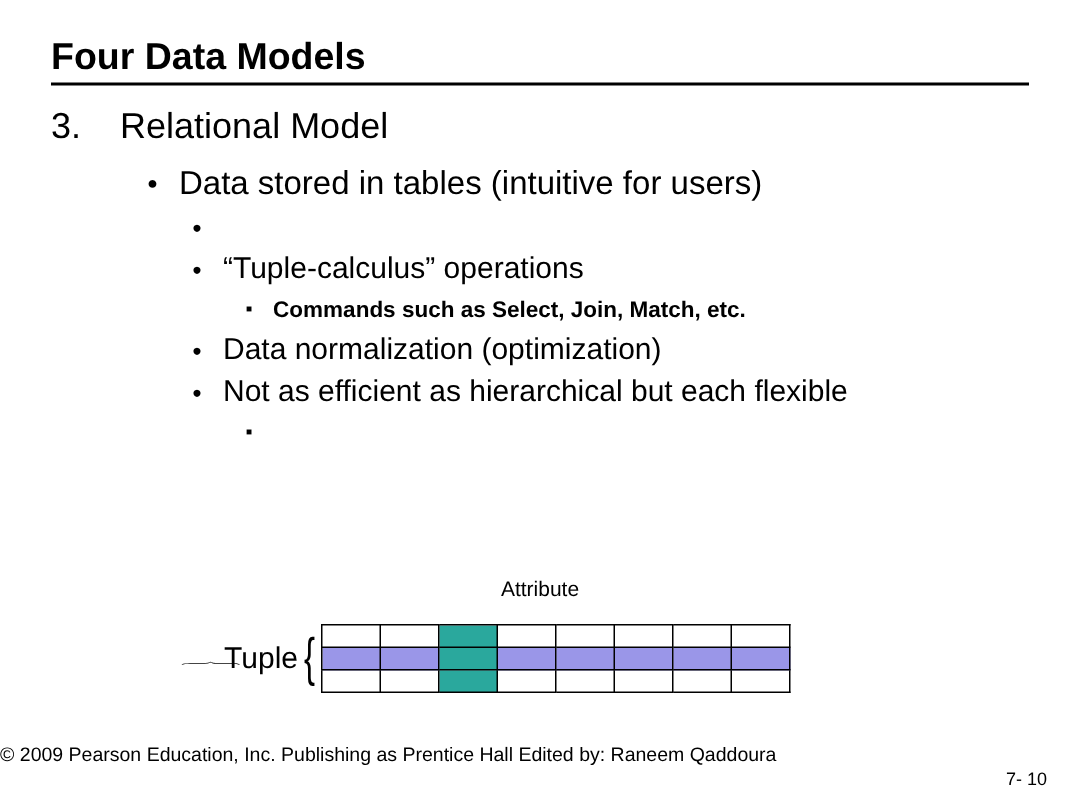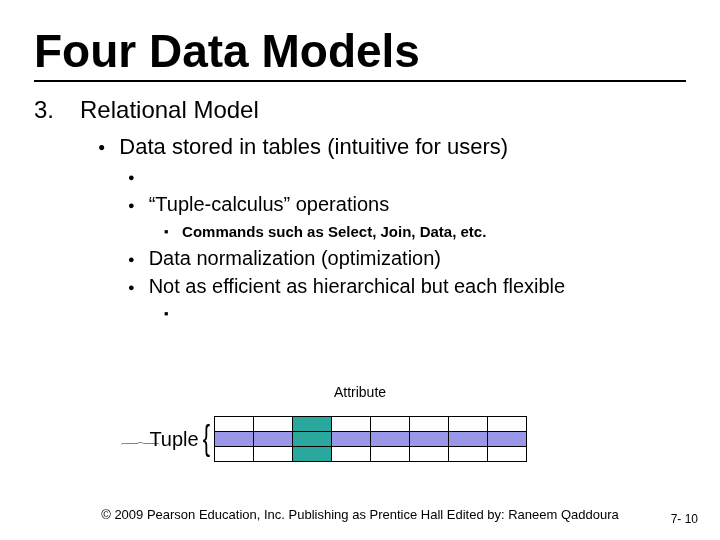--- a/index.html
+++ b/index.html
@@ -13,21 +13,21 @@
     overflow: hidden;
   }
   .slide {
     position: relative;
     box-sizing: border-box;
     width: 720px;
     height: 540px;
     padding: 24px 34px 0 34px;
   }
   .title {
-    font-size: 46px;
+    font-size: 25px;
     font-weight: bold;
     margin: 0 0 2px 0;
   }
   .hr {
     border-top: 2px solid #000;
     margin-bottom: 14px;
   }
   .ol-num {
     display: flex;
     gap: 26px;
@@ -109,22 +109,21 @@
   }
 
   .footer {
     position: absolute;
     left: 0; right: 0;
     bottom: 14px;
   }
   .copyright {
     position: absolute;
     left: 0; right: 0;
-    bottom: 4px;
-    text-align: center;
+    bottom: 16px;
     font-size: 13px;
   }
   .pagenum {
     position: absolute;
     right: 22px;
     bottom: 0;
     font-size: 12px;
   }
 </style>
 </head>
@@ -151,21 +150,21 @@
       <span class="dot2">●</span>
     </div>
 
     <div class="row level2">
       <span class="dot2">●</span>
       <span>“Tuple-calculus” operations</span>
     </div>
 
     <div class="row level3">
       <span class="sq">■</span>
-      <span>Commands such as Select, Join, Data, etc.</span>
+      <span>Commands such as Select, Join, Match, etc.</span>
     </div>
 
     <div class="row level2">
       <span class="dot2">●</span>
       <span>Data normalization (optimization)</span>
     </div>
 
     <div class="row level2">
       <span class="dot2">●</span>
       <span>Not as efficient as hierarchical but each flexible</span>

